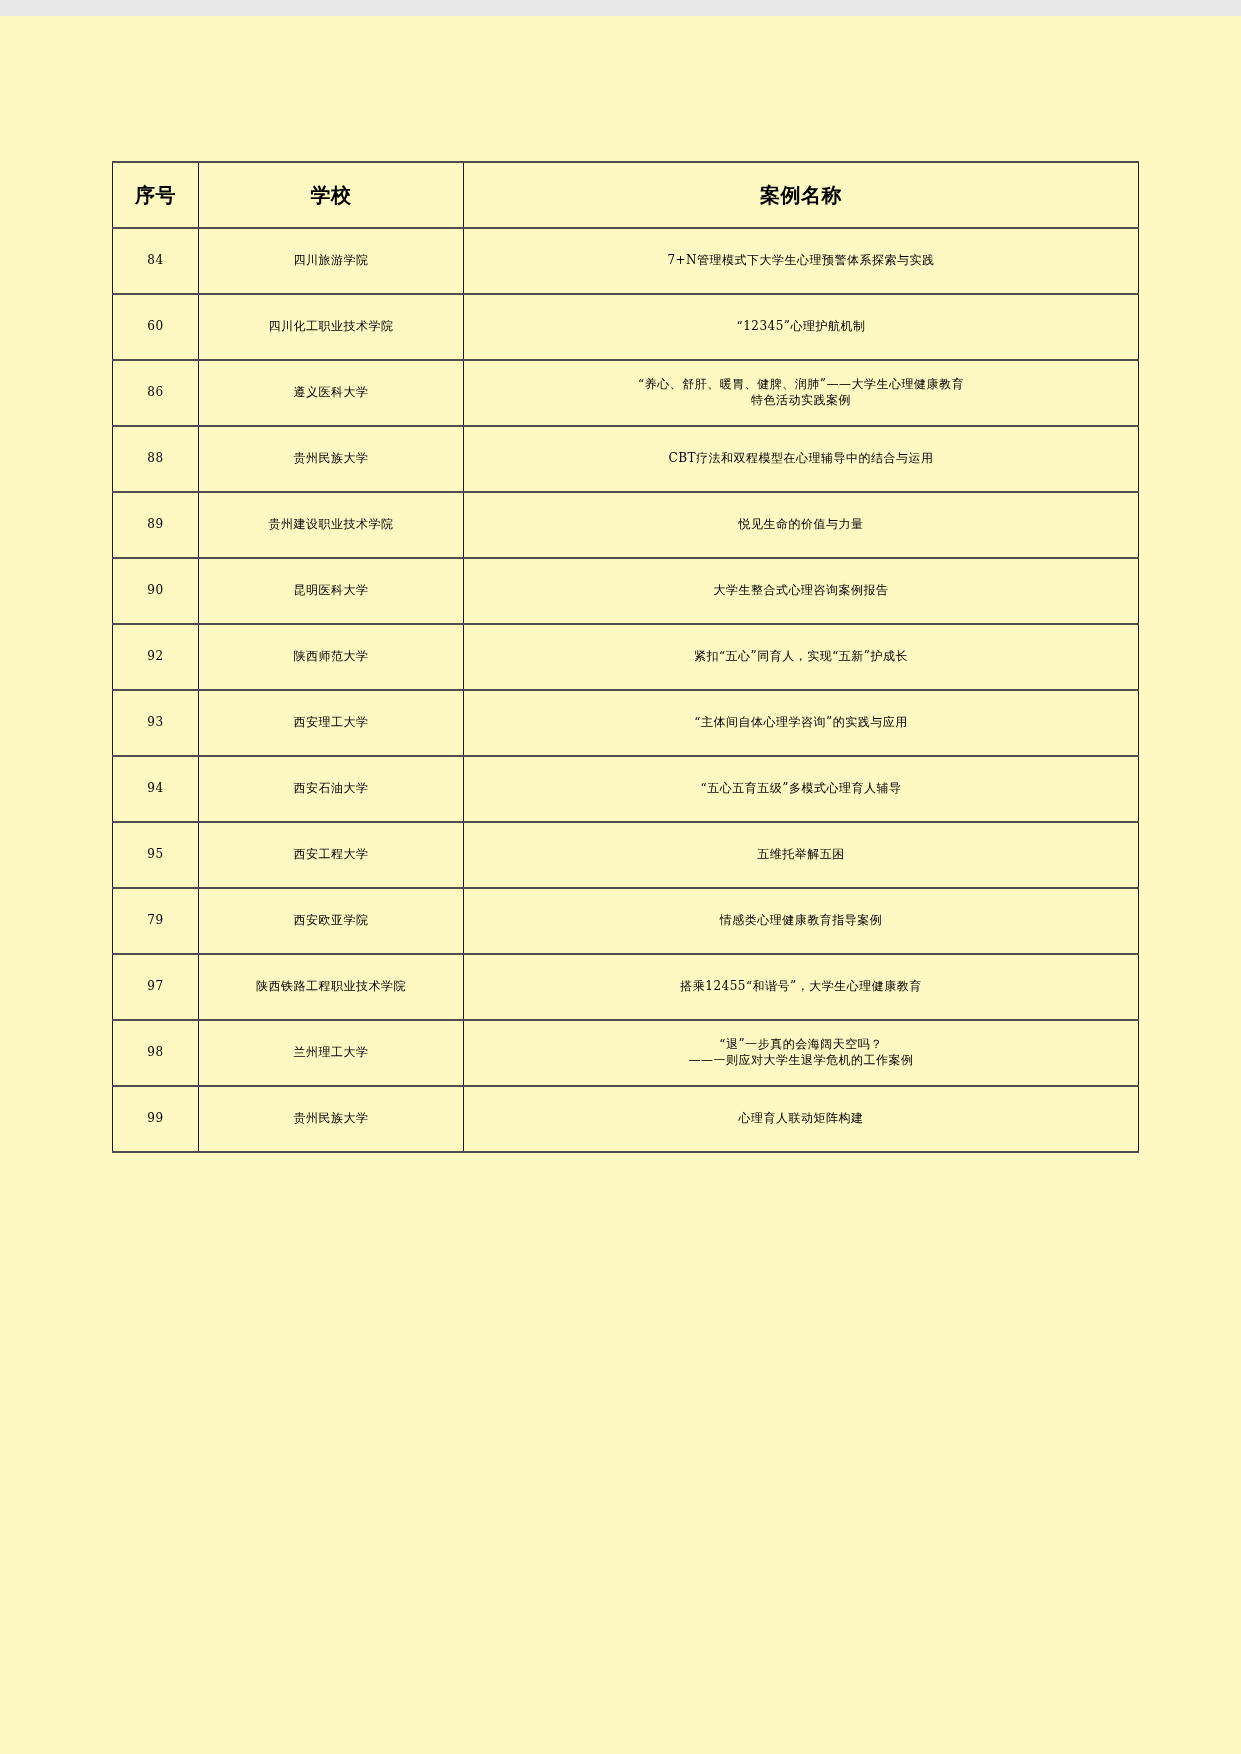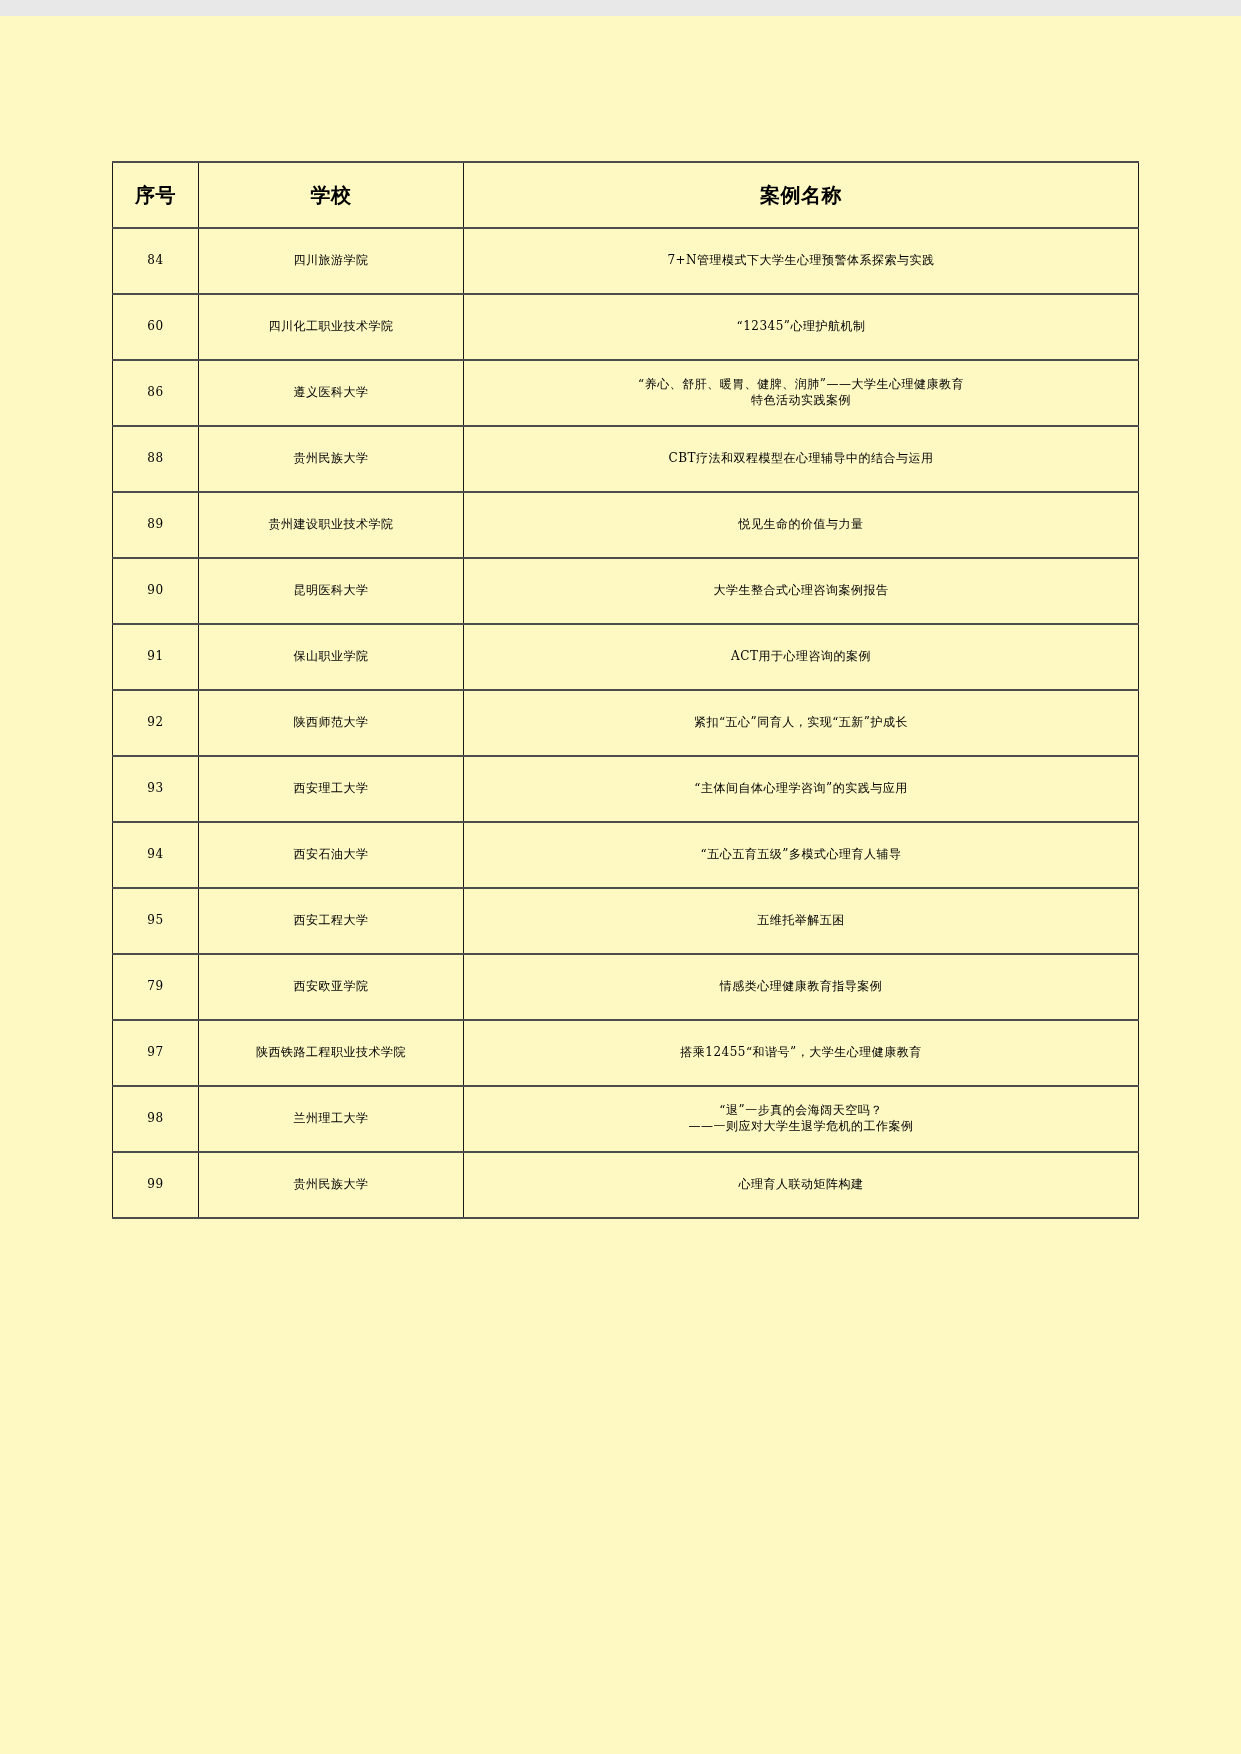--- a/index.html
+++ b/index.html
@@ -90,25 +90,20 @@
           <td>89</td>
           <td>贵州建设职业技术学院</td>
           <td>悦见生命的价值与力量</td>
         </tr>
         <tr>
           <td>90</td>
           <td>昆明医科大学</td>
           <td>大学生整合式心理咨询案例报告</td>
         </tr>
         <tr>
-          <td>91</td>
-          <td>保山职业学院</td>
-          <td>ACT用于心理咨询的案例</td>
-        </tr>
-        <tr>
           <td>92</td>
           <td>陕西师范大学</td>
           <td>紧扣“五心”同育人，实现“五新”护成长</td>
         </tr>
         <tr>
           <td>93</td>
           <td>西安理工大学</td>
           <td>“主体间自体心理学咨询”的实践与应用</td>
         </tr>
         <tr>

